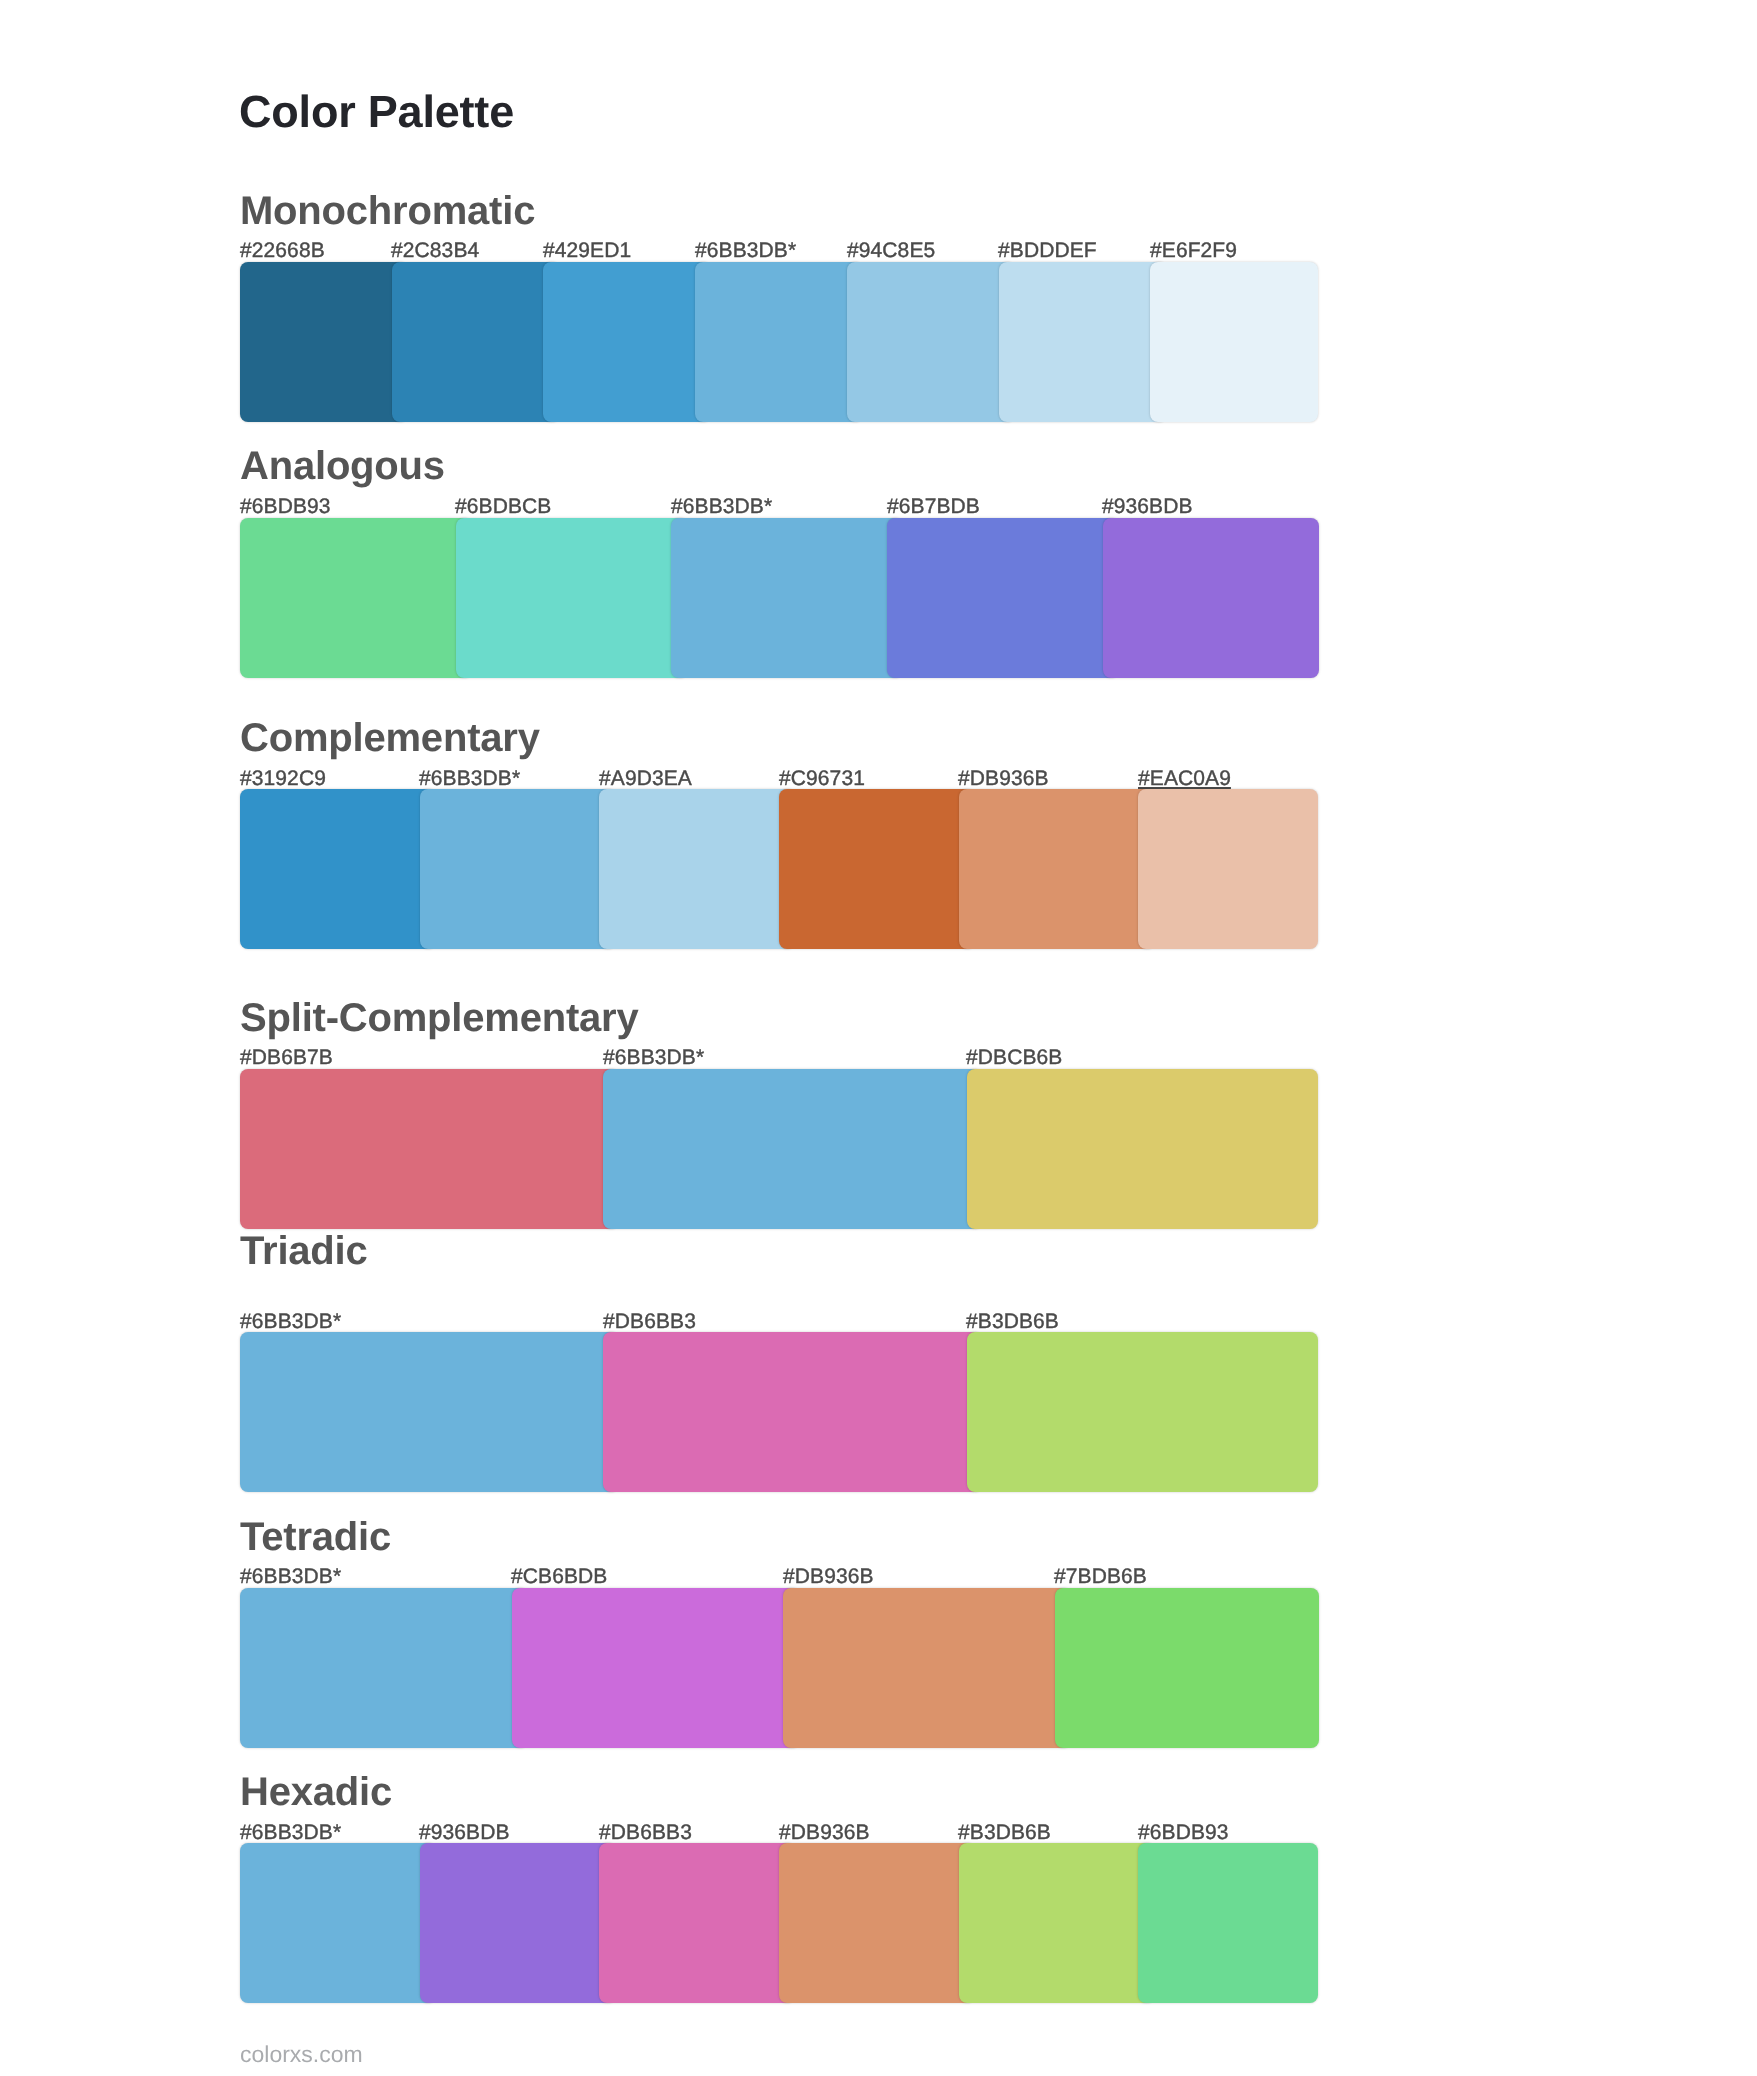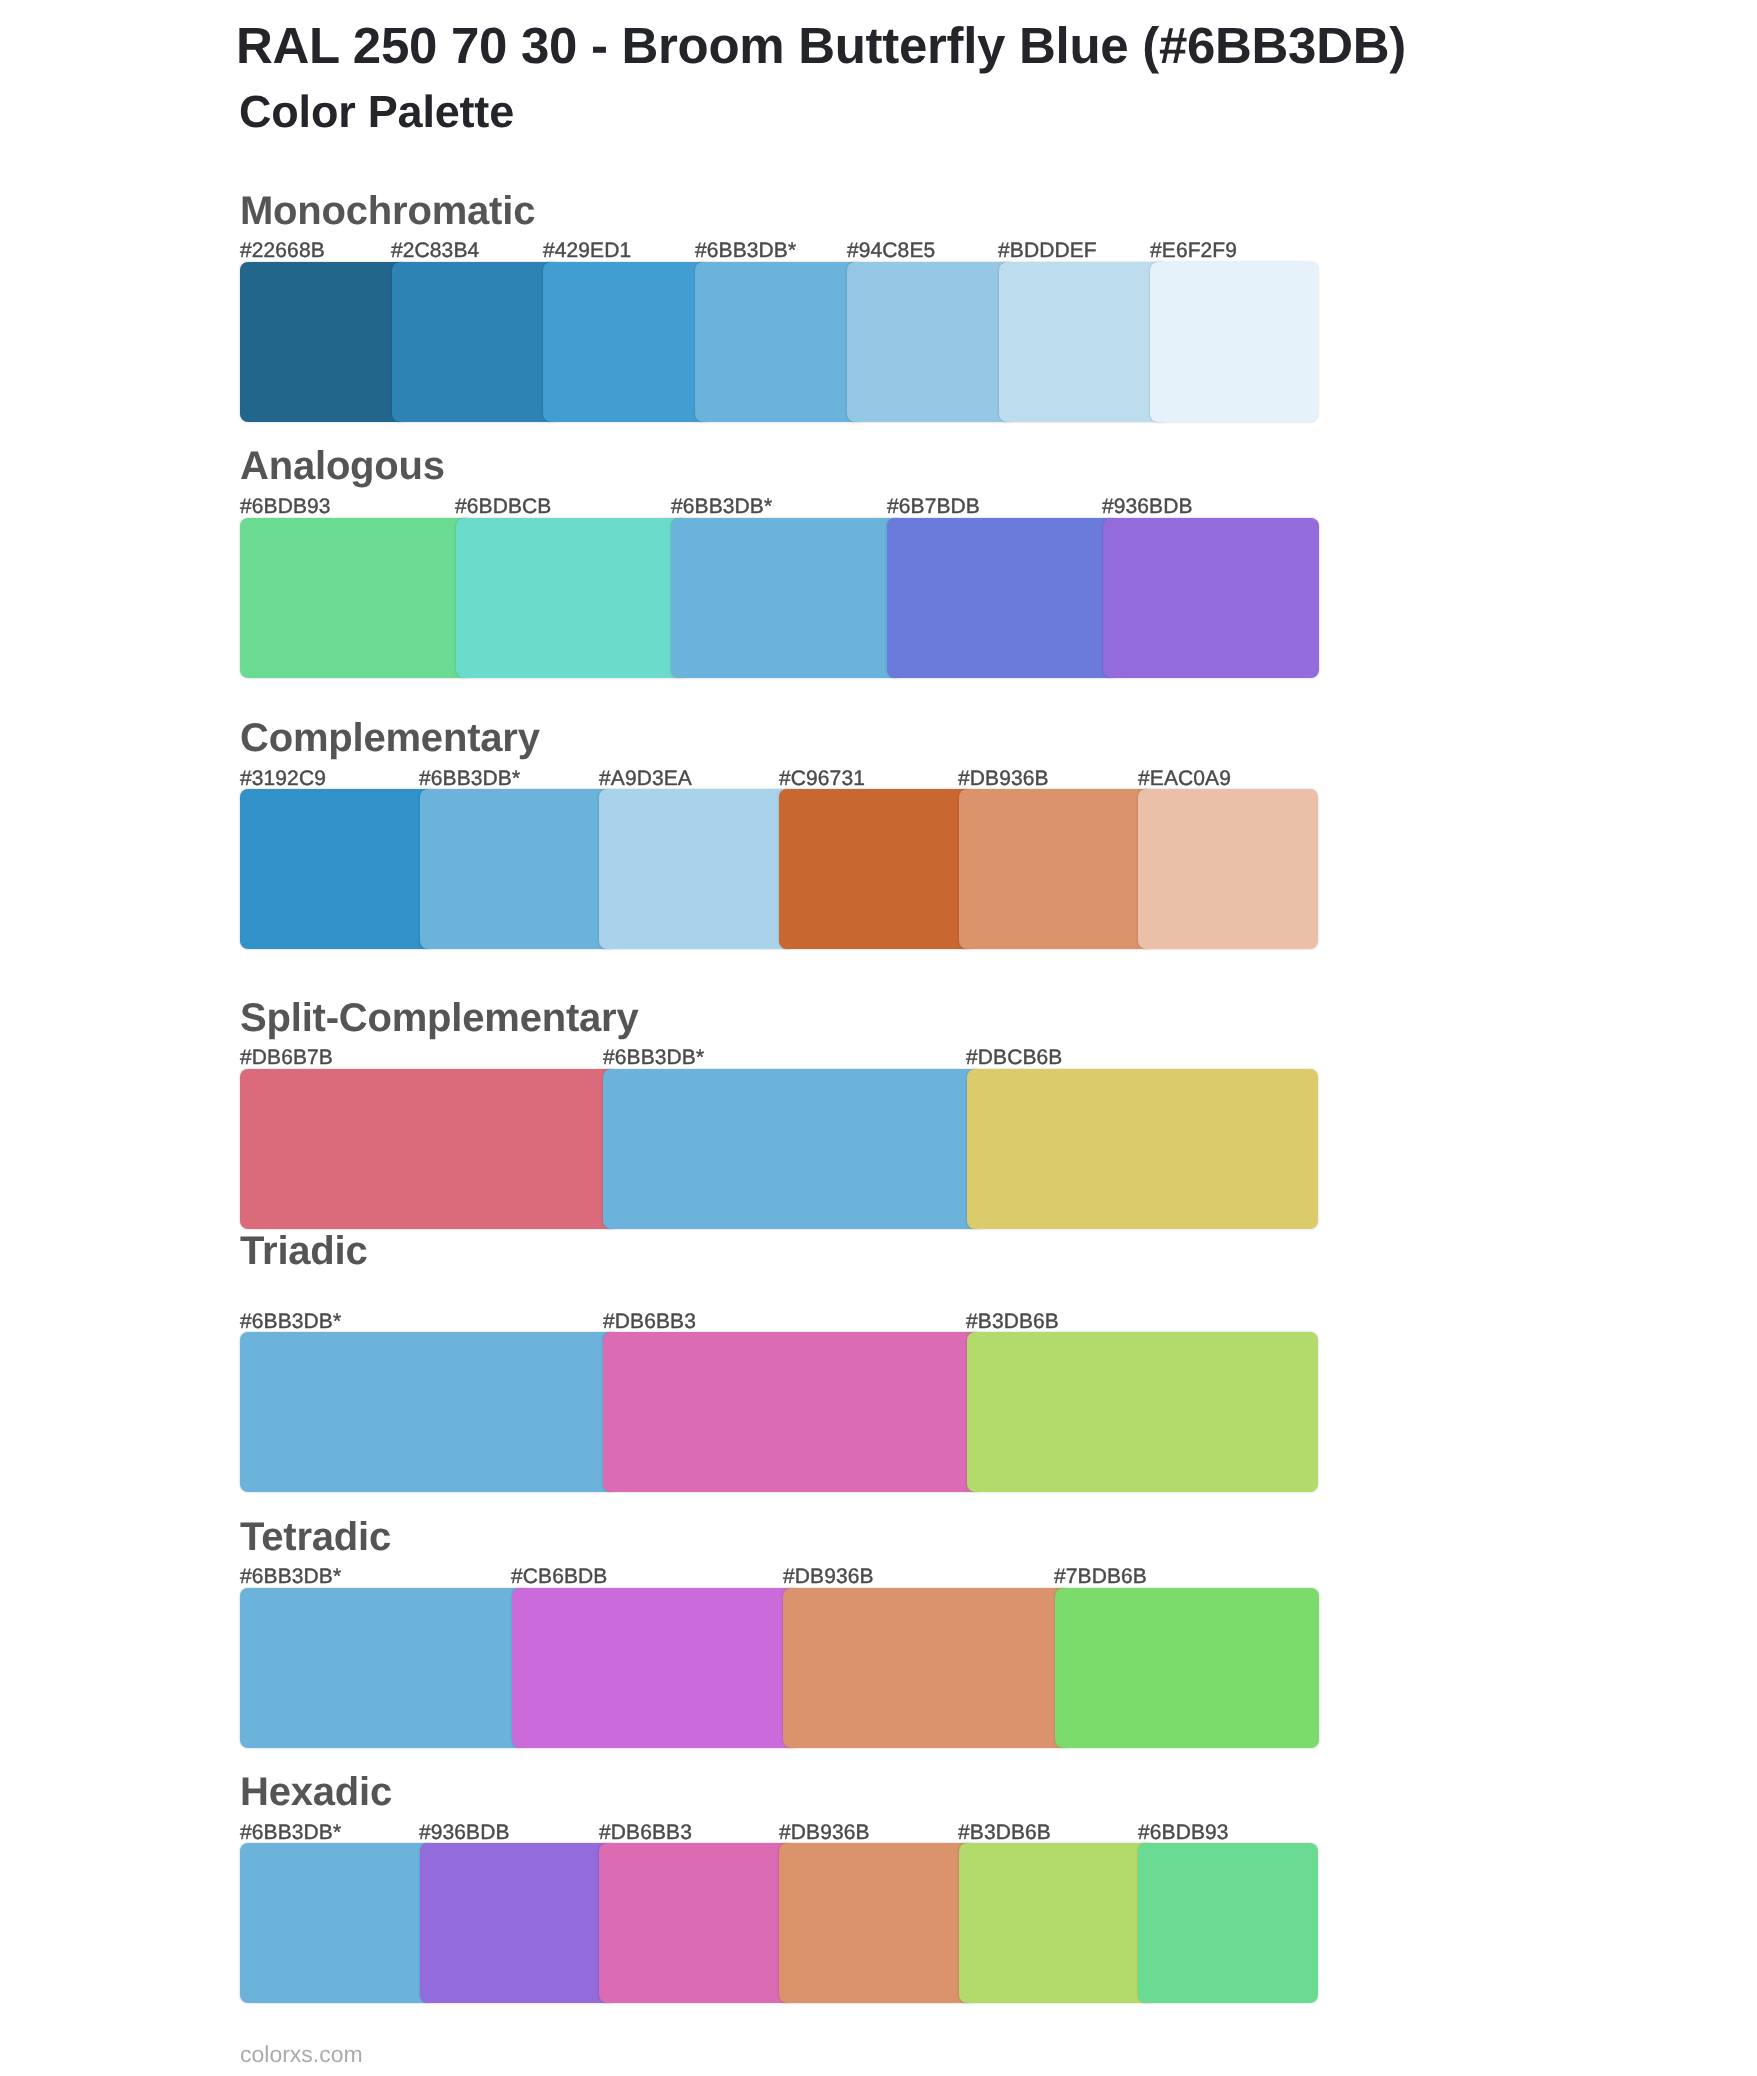--- a/index.html
+++ b/index.html
@@ -53,21 +53,20 @@
     position:absolute; left:240px; top:2043px;
     font-size:23px; font-weight:400; color:#a9abae;
     white-space:nowrap; line-height:1;
   }
 </style>
 </head>
 <body>
 
 <div class="page">
 
-  <h1 class="page-title">RAL 250 70 30 - Broom Butterfly Blue (#6BB3DB)</h1>
   <h2 class="page-subtitle">Color Palette</h2>
 
   <div id="sections-host">
   <section class="palette-section">
     <h3 class="section-title" style="top: 191px;">Monochromatic</h3>
     <div class="swatch-labels">
       <span class="swatch-label" style="left: 240px; top: 240px;">#22668B</span>
       <span class="swatch-label" style="left: 391px; top: 240px;">#2C83B4</span>
       <span class="swatch-label" style="left: 543px; top: 240px;">#429ED1</span>
       <span class="swatch-label" style="left: 695px; top: 240px;">#6BB3DB*</span>
@@ -103,21 +102,21 @@
     </div>
   </section>
   <section class="palette-section">
     <h3 class="section-title" style="top: 718px;">Complementary</h3>
     <div class="swatch-labels">
       <span class="swatch-label" style="left: 240px; top: 768px;">#3192C9</span>
       <span class="swatch-label" style="left: 419px; top: 768px;">#6BB3DB*</span>
       <span class="swatch-label" style="left: 599px; top: 768px;">#A9D3EA</span>
       <span class="swatch-label" style="left: 779px; top: 768px;">#C96731</span>
       <span class="swatch-label" style="left: 958px; top: 768px;">#DB936B</span>
-      <span class="swatch-label" style="left: 1138px; top: 768px;">#EAC0A9</span>
+      <span class="swatch-label" style="left: 1138px; top: 768px; text-decoration: underline;">#EAC0A9</span>
     </div>
     <div class="swatch-row" style="top: 789px;">
       <div class="swatch" style="left: 0px; width: 196px; background: rgb(49, 146, 201); z-index: 1;"></div>
       <div class="swatch" style="left: 180px; width: 196px; background: rgb(107, 179, 219); z-index: 2;"></div>
       <div class="swatch" style="left: 359px; width: 196px; background: rgb(169, 211, 234); z-index: 3;"></div>
       <div class="swatch" style="left: 539px; width: 196px; background: rgb(201, 103, 49); z-index: 4;"></div>
       <div class="swatch" style="left: 719px; width: 196px; background: rgb(219, 147, 107); z-index: 5;"></div>
       <div class="swatch" style="left: 898px; width: 180px; background: rgb(234, 192, 169); z-index: 6;"></div>
     </div>
   </section>

